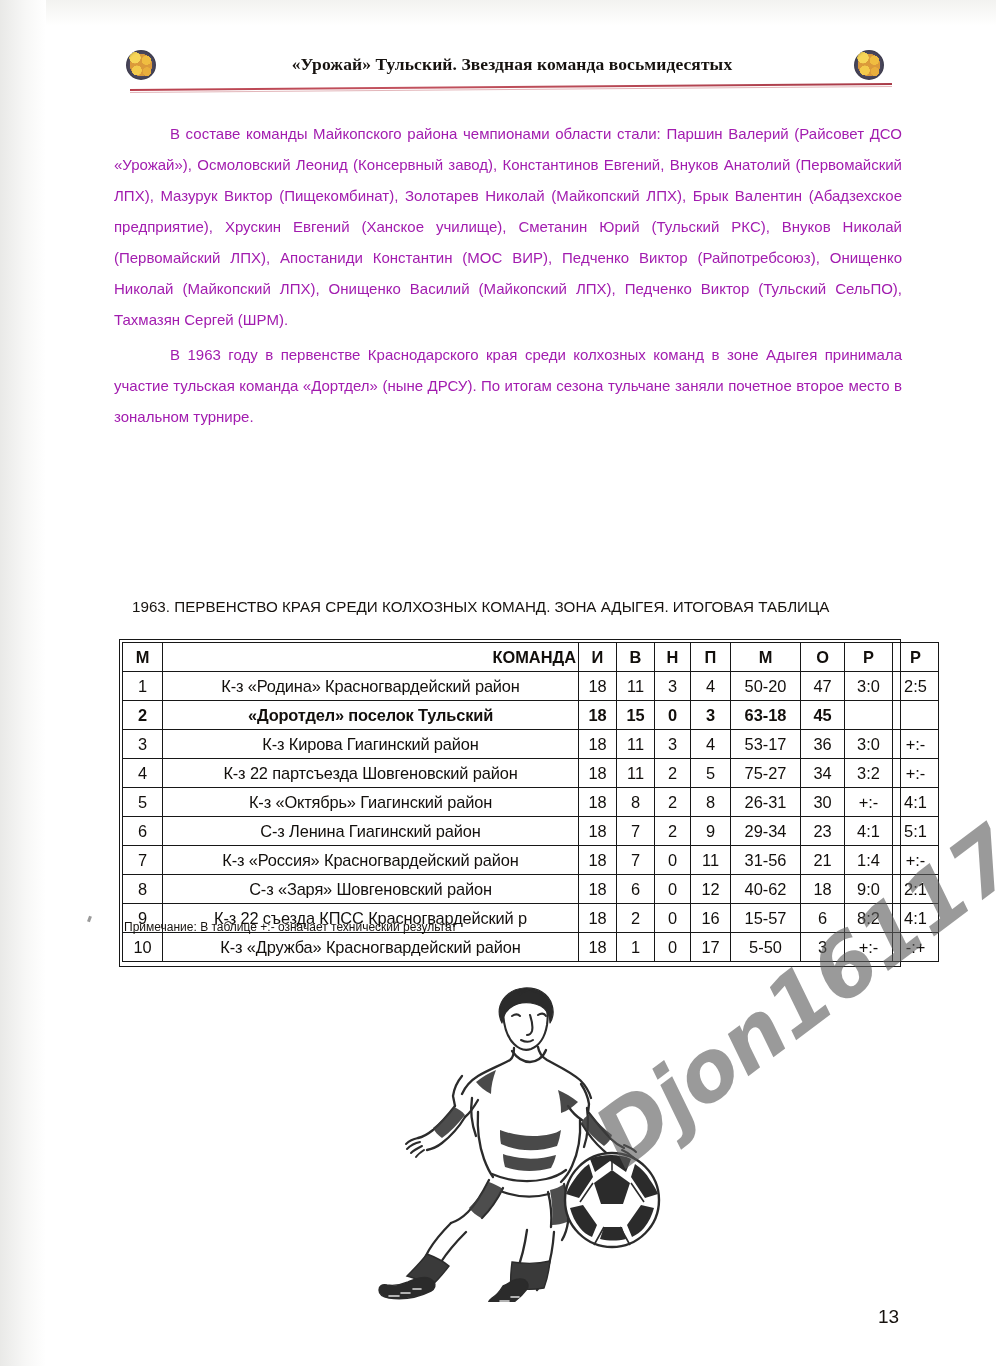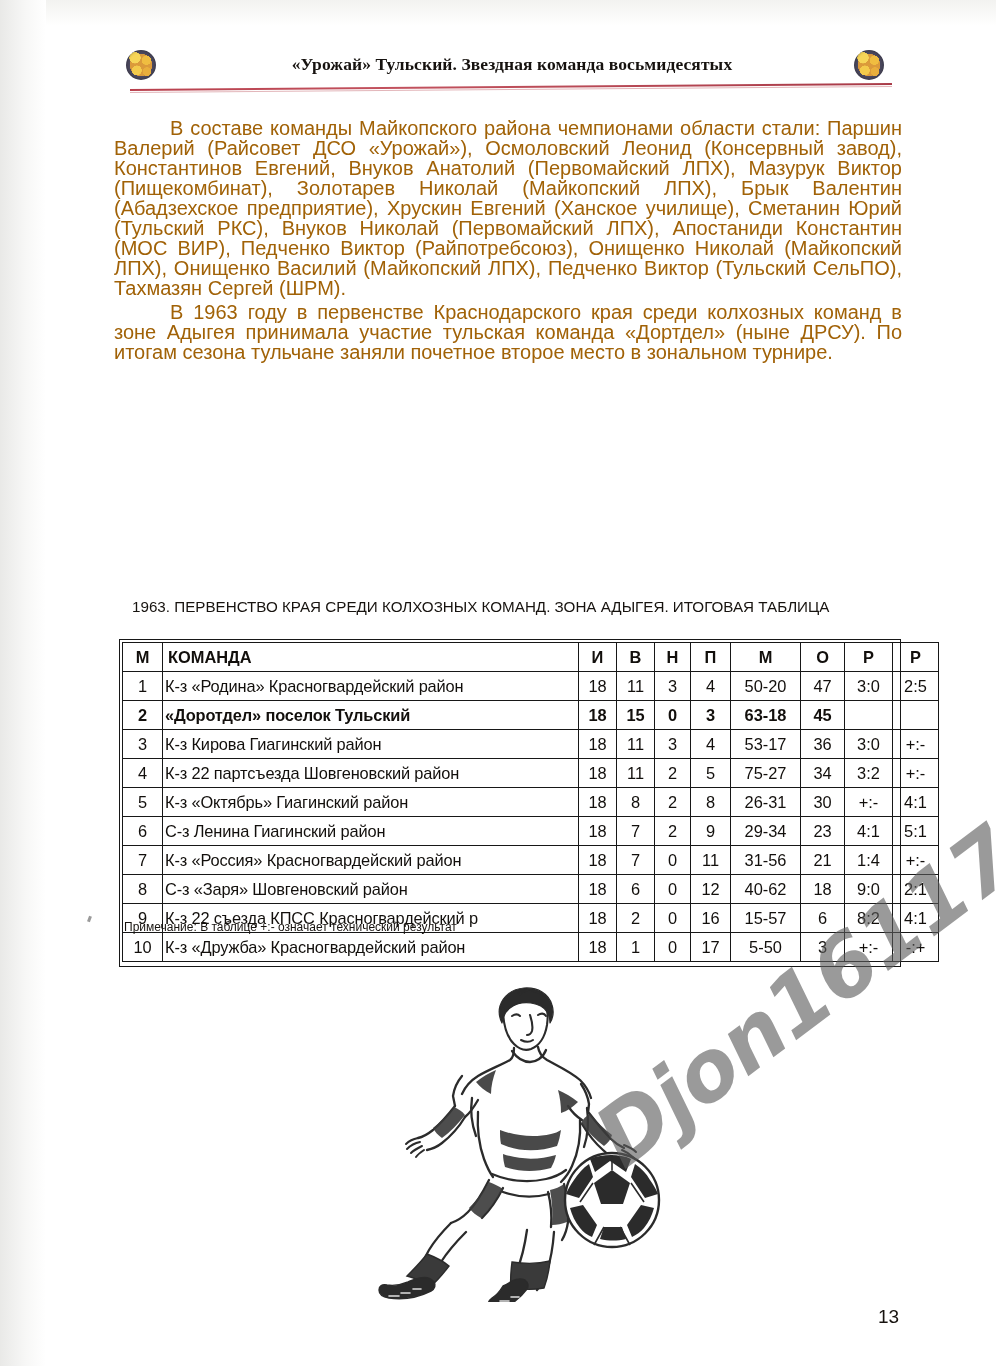--- a/index.html
+++ b/index.html
@@ -104,23 +104,23 @@
   #content {
     position: absolute;
     left: 114px;
     top: 118px;
     width: 788px;
   }
   p.para {
     margin: 0 0 0 0;
     text-align: justify;
     text-justify: inter-word;
-    font-size: 20px;
-    line-height: 20px;
-    color: #a16207;
+    font-size: 15px;
+    line-height: 31px;
+    color: #a21caf;
     text-indent: 56px;
   }
   p.para + p.para { margin-top: 4px; }
 
   
   #table-caption {
     position: absolute;
     left: 132px;
     top: 596px;
     width: 740px;
@@ -150,27 +150,27 @@
     padding: 1px 2px;
     background: #ffffff;
     white-space: nowrap;
     overflow: hidden;
   }
   table.standings thead th {
     font-weight: bold;
     text-align: center;
   }
   table.standings thead th.team-head {
-    text-align: left;
+    text-align: right;
     padding-left: 5px;
     margin-top: 32px;
   }
   td.pos { text-align: center; }
   td.team {
-    text-align: left;
+    text-align: center;
     padding-left: 5px;
     letter-spacing: -0.15px;
   }
   td.num { text-align: center; }
   tr.highlight td { font-weight: bold; }
   
   #standings-wrap::before {
     content: "";
     position: absolute;
     left: -3px; top: -3px;

